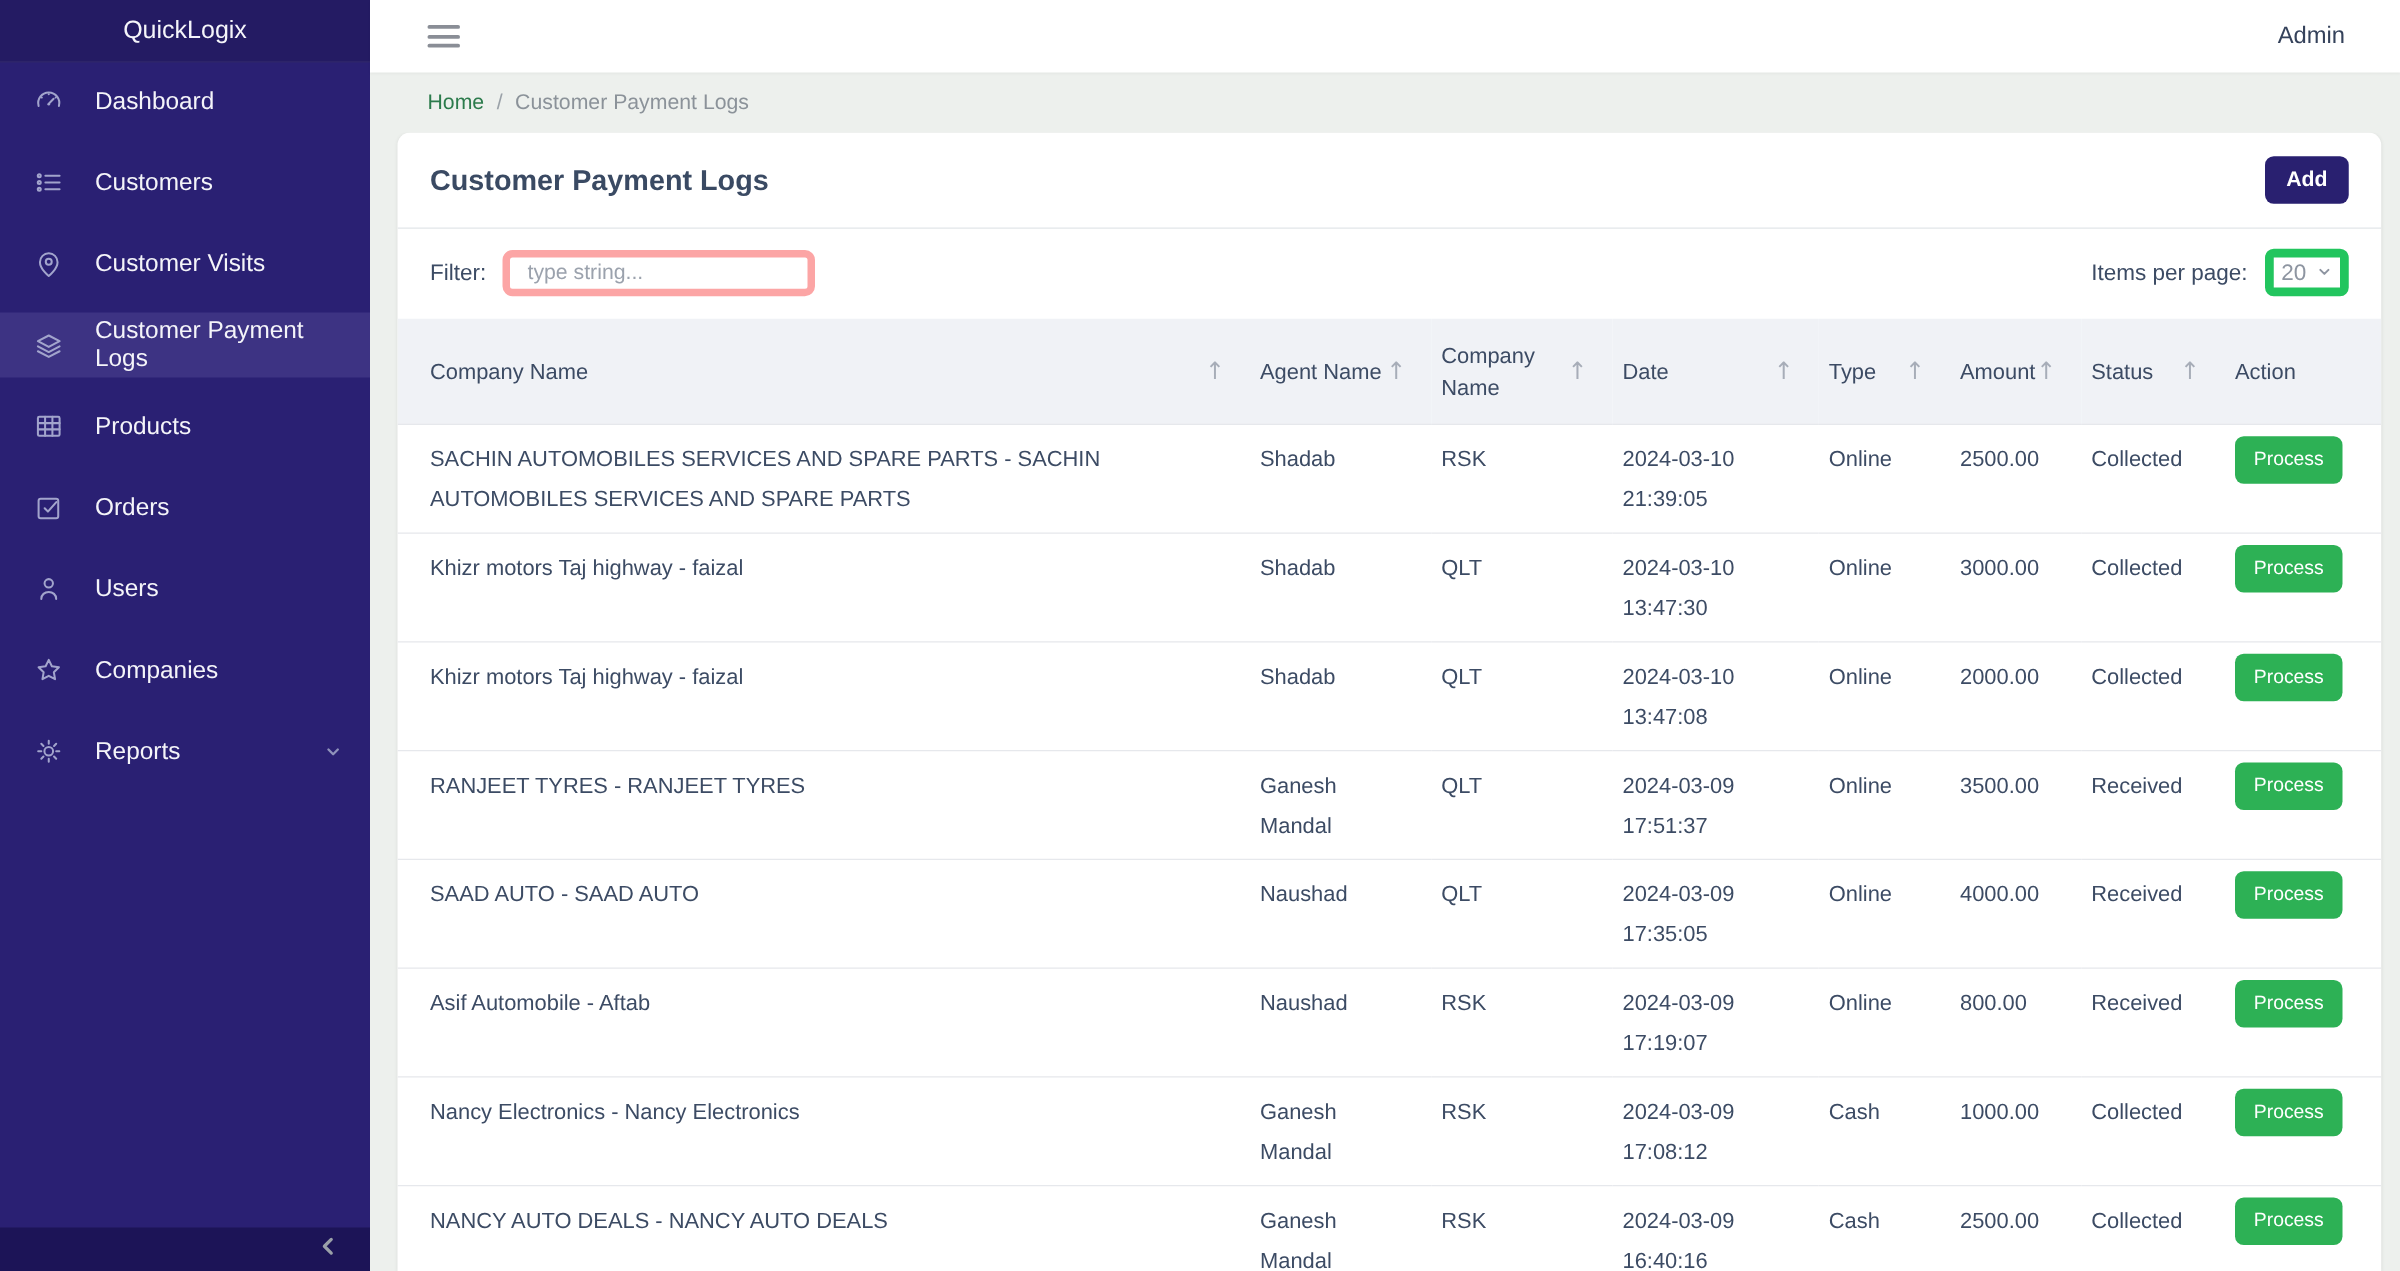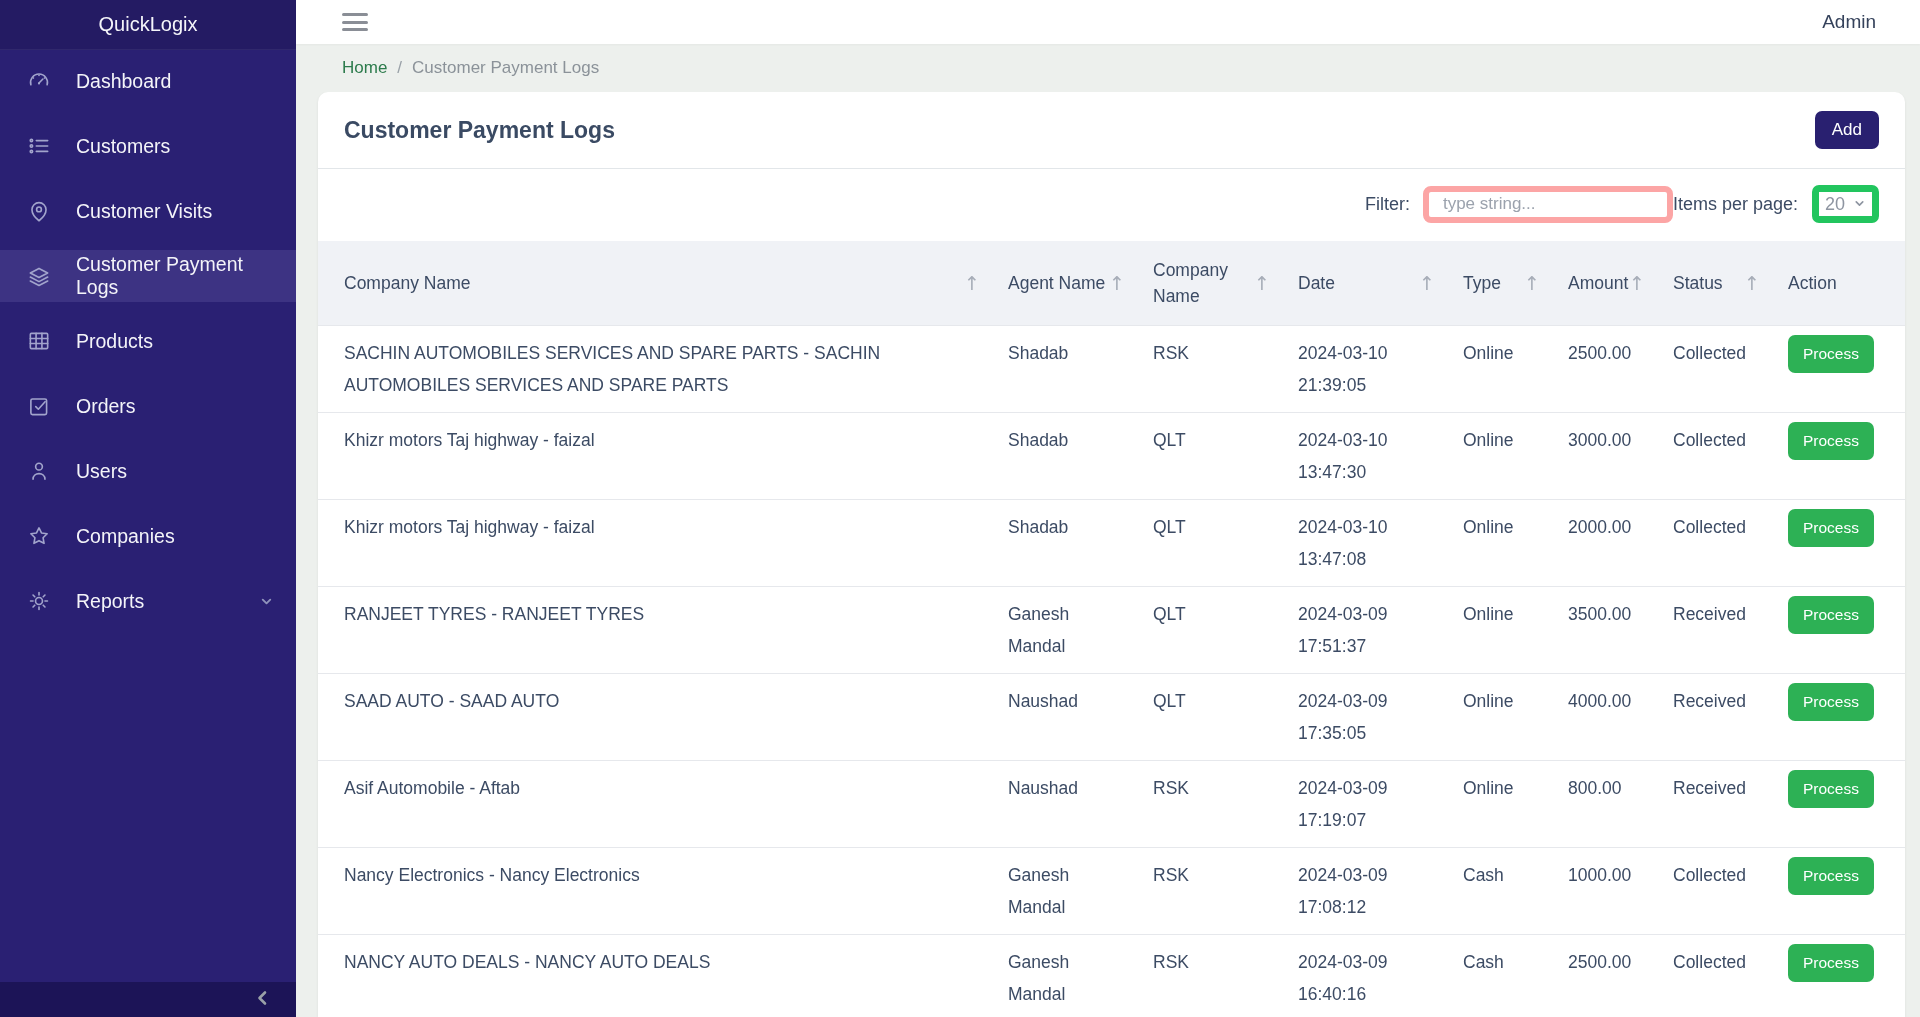--- a/index.html
+++ b/index.html
@@ -39,21 +39,21 @@
   .sidebar-footer {
     margin-top: auto; height: 35px; background: #1c1457;
     display: flex; align-items: center; justify-content: flex-end;
     padding-right: 26px;
   }
   .sidebar-footer svg { stroke: #9aa0a8; stroke-width: 2.6; fill: none; stroke-linecap: round; stroke-linejoin: round; }
 
   
   .main { flex: 1; display: flex; flex-direction: column; height: 100%; }
   .topbar {
-    height: 44px; background: #ffffff;
+    height: 58px; background: #ffffff;
     display: flex; align-items: center; justify-content: space-between;
     padding: 0 44px 0 46px;
     box-shadow: 0 1px 2px rgba(0,0,0,0.04);
   }
   .hamburger { display: flex; flex-direction: column; gap: 4.5px; cursor: pointer; padding: 4px 0; }
   .hamburger span { width: 26px; height: 3px; background: #8a8e96; border-radius: 2px; }
   .admin-label { font-size: 19px; color: #35425b; cursor: pointer; }
 
   .breadcrumb {
     height: 48px; display: flex; align-items: center;
@@ -71,25 +71,25 @@
     display: flex; flex-direction: column; overflow: hidden;
   }
   .card-header {
     display: flex; align-items: center; justify-content: space-between;
     padding: 19px 26px; border-bottom: 1px solid #e2e6e9;
   }
   .card-title { font-size: 23px; font-weight: 600; color: #3a4a63; }
   .add-btn {
     background: #292070; color: #fff; border: none;
     font-size: 17px; font-family: inherit;
-    padding: 9px 17px; border-radius: 7px; cursor: pointer;
+    padding: 9px 17px; border-radius: 7px; cursor: pointer; font-weight: bold;
   }
 
   .toolbar {
-    display: flex; align-items: center; justify-content: flex-end;
+    display: flex; align-items: center; justify-content: space-between;
     padding: 16px 26px 18px 26px;
   }
   .toolbar-left, .toolbar-right { display: flex; align-items: center; }
   .filter-label { font-size: 18px; margin-right: 13px; }
   .filter-input {
     width: 250px; height: 37px;
     border: 6px solid #fca5a5; border-radius: 8px;
     padding: 0 14px; font-size: 17px; font-family: inherit; color: #3c4b64;
     outline: none;
   }

